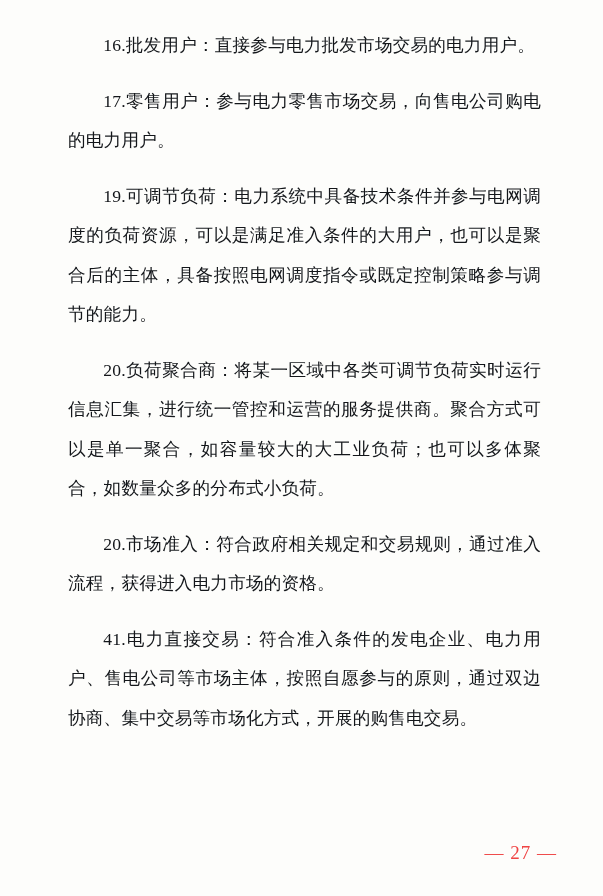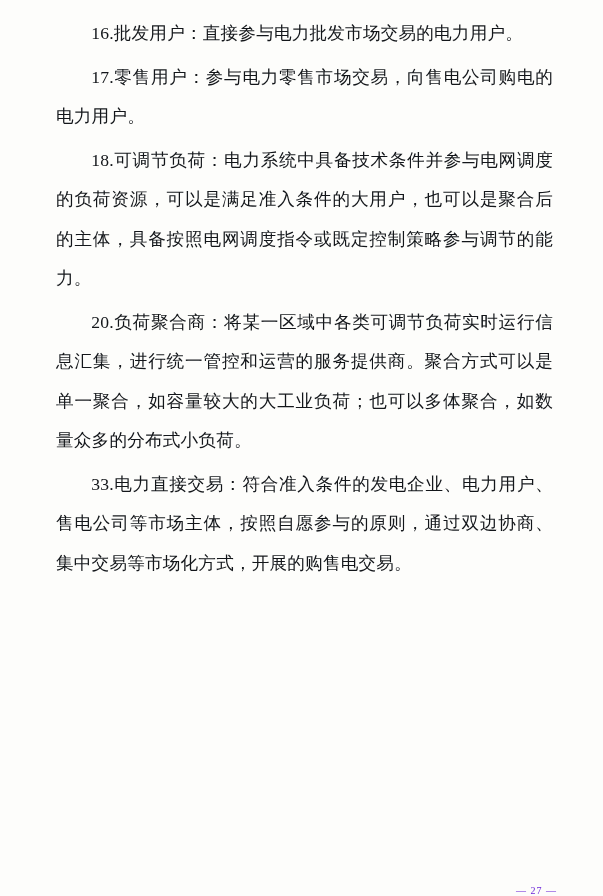--- a/index.html
+++ b/index.html
@@ -24,40 +24,41 @@
   }
   .body-text {
     font-size: 17.6px;
     line-height: 39.5px;
     text-align: justify;
     text-justify: inter-ideograph;
     color: #13161a;
     letter-spacing: 0.2px;
   }
   .para {
-    margin: 4px;
+    margin: 16px;
     text-indent: 2em;
     text-align: justify;
     text-justify: inter-ideograph;
   }
   .page-footer {
     position: absolute;
     right: 46px;
-    bottom: 0;
-    font-size: 10px;
-    color: #6d28d9;
+    bottom: 32px;
+    font-size: 19px;
+    color: #ef4444;
     letter-spacing: 1px;
     font-family: "Liberation Serif", "DejaVu Serif", serif;
   }
 </style>
 </head>
 <body>
 
 <div class="page">
   <div class="body-text">
     <p class="para">16.批发用户：直接参与电力批发市场交易的电力用户。</p>
     <p class="para">17.零售用户：参与电力零售市场交易，向售电公司购电的电力用户。</p>
-    <p class="para">18.可调节负荷：电力系统中具备技术条件并参与电网调度的负荷资源，可以是满足准入条件的大用户，也可以是聚合后的主体，具备按照电网调度指令或既定控制策略参与调节的能力。</p>
+    <p class="para">19.可调节负荷：电力系统中具备技术条件并参与电网调度的负荷资源，可以是满足准入条件的大用户，也可以是聚合后的主体，具备按照电网调度指令或既定控制策略参与调节的能力。</p>
     <p class="para">20.负荷聚合商：将某一区域中各类可调节负荷实时运行信息汇集，进行统一管控和运营的服务提供商。聚合方式可以是单一聚合，如容量较大的大工业负荷；也可以多体聚合，如数量众多的分布式小负荷。</p>
-    <p class="para">33.电力直接交易：符合准入条件的发电企业、电力用户、售电公司等市场主体，按照自愿参与的原则，通过双边协商、集中交易等市场化方式，开展的购售电交易。</p>
+    <p class="para">20.市场准入：符合政府相关规定和交易规则，通过准入流程，获得进入电力市场的资格。</p>
+    <p class="para">41.电力直接交易：符合准入条件的发电企业、电力用户、售电公司等市场主体，按照自愿参与的原则，通过双边协商、集中交易等市场化方式，开展的购售电交易。</p>
   </div>
   <div class="page-footer">— 27 —</div>
 </div>
 
 </body></html>

